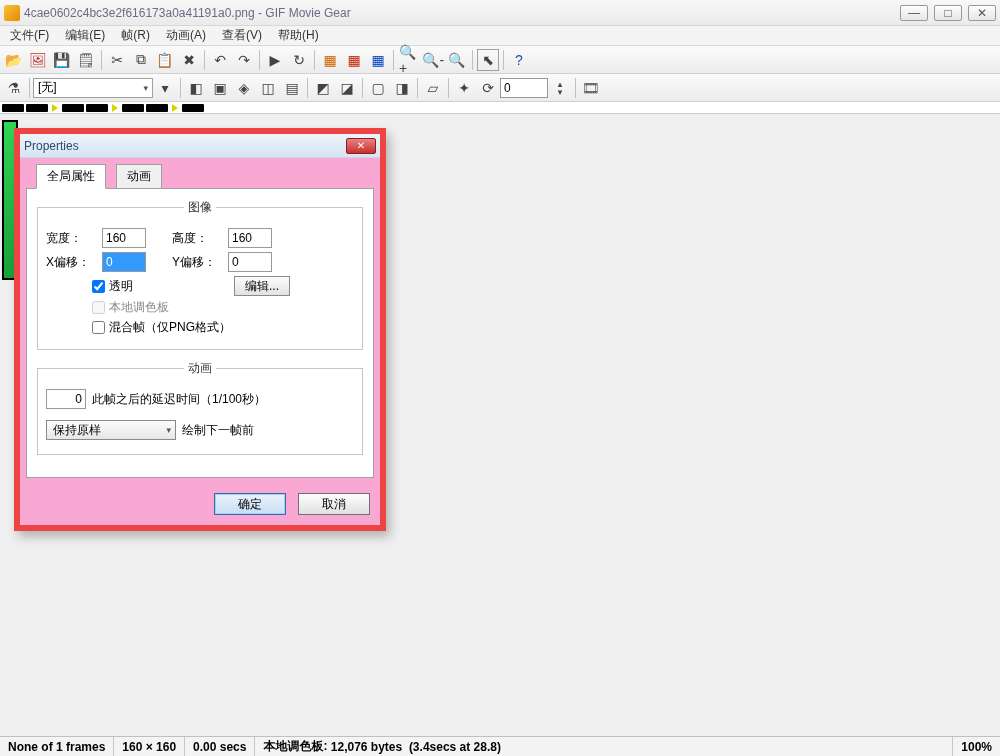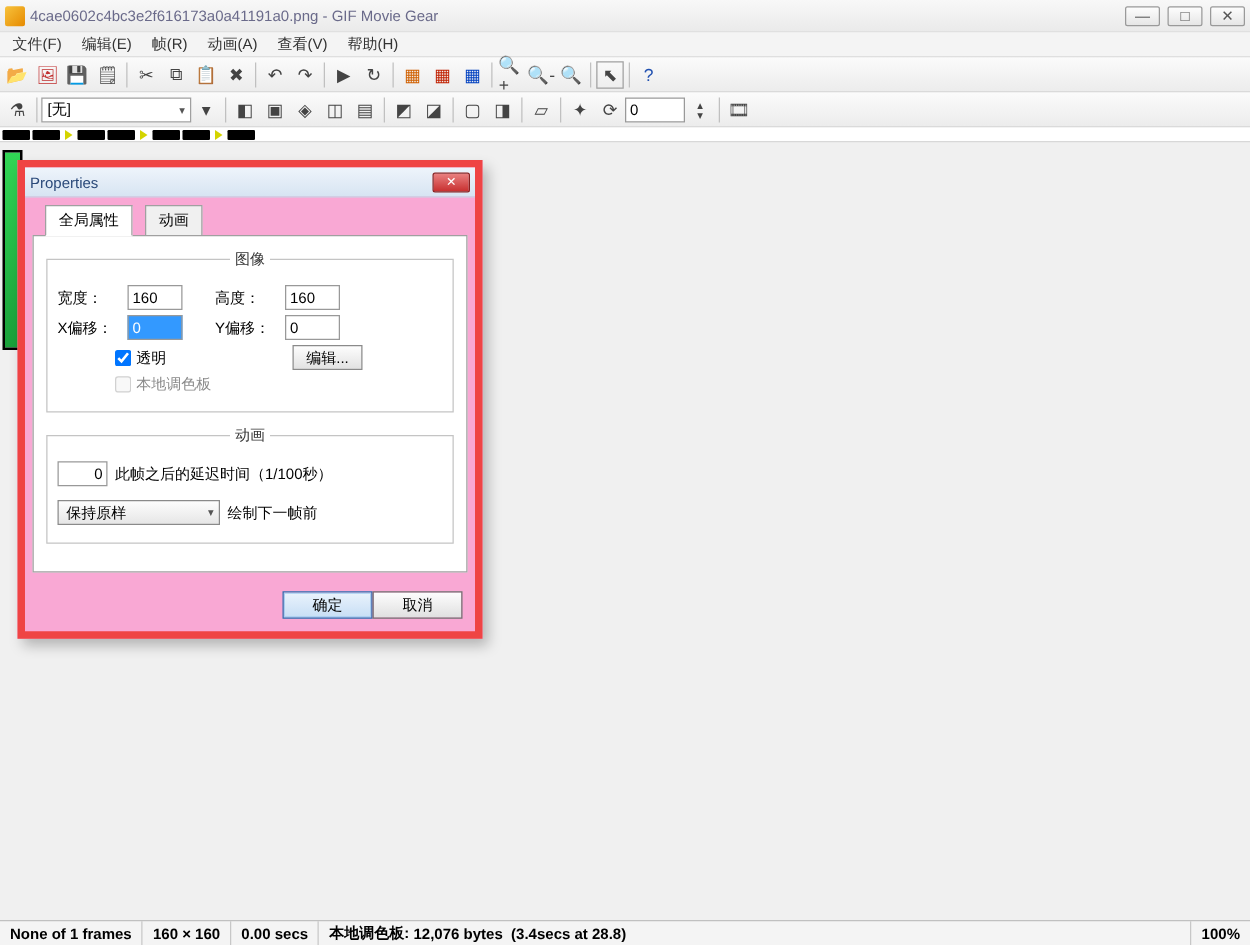--- a/index.html
+++ b/index.html
@@ -51,21 +51,21 @@
 .num-in { width:44px; height:20px; border:1px solid #999; padding:0 3px; background:#fff; }
 .num-in.selected { background:#3399ff; color:#fff; }
 .cb-row { display:flex; align-items:center; margin:3px 0; gap:4px; padding-left:46px; }
 .cb-row.dis { color:#8a8a8a; }
 .cb { width:13px; height:13px; }
 .btn-small { height:20px; padding:0 10px; border:1px solid #8a8a8a; background:linear-gradient(#fdfdfd,#e2e2e2); cursor:pointer; }
 .spacer { flex:1; }
 .delay-in { width:40px; height:20px; border:1px solid #999; text-align:right; padding:0 3px; background:#fff; }
 .combo { height:20px; border:1px solid #8a8a8a; background:linear-gradient(#fdfdfd,#e6e6e6); padding:0 18px 0 6px; position:relative; display:inline-flex; align-items:center; min-width:130px; cursor:pointer;}
 .combo::after { content:"▾"; position:absolute; right:4px; color:#555; font-size:9px; }
-.dlg-buttons { display:flex; justify-content:flex-end; gap:0; padding:8px 10px 10px; }
+.dlg-buttons { display:flex; justify-content:flex-end; gap:12px; padding:8px 10px 10px; }
 .dlg-btn { width:72px; height:22px; border:1px solid #707070; background:linear-gradient(#fdfdfd,#e0e0e0); cursor:pointer; }
 .dlg-btn.primary { border:1px solid #2f6fb0; box-shadow: inset 0 0 0 1px #a7cdef; background:linear-gradient(#eaf3fc,#c7def5); }
 
 
 .statusbar { position:absolute; left:0; right:0; bottom:0; height:20px; border-top:1px solid #c0c0c0; background:#f4f4f4; display:flex; align-items:center; font-size:12px; }
 .status-seg { padding:0 8px; height:100%; display:flex; align-items:center; border-right:1px solid #c7c7c7; white-space:nowrap;font-weight:bold;}
 .status-seg:last-child { border-right:none; }
 
 input[type=text]{ font-size:12px; }
 </style>
@@ -205,20 +205,24 @@
         <input type="checkbox" class="cb" checked="" style="">
         <span>透明</span>
         <span class="spacer"></span>
         <button class="btn-small">编辑...</button>
         <span style="width:60px;"></span>
       </div>
       <div class="cb-row dis">
         <input type="checkbox" class="cb" disabled="" style="">
         <span>本地调色板</span>
       </div>
+      <div class="cb-row">
+        <input type="checkbox" class="cb" style="">
+        <span>混合帧（仅PNG格式）</span>
+      </div>
     </fieldset>
 
     <fieldset>
       <legend>动画</legend>
       <div class="row">
         <input type="text" class="delay-in" value="0" style="">
         <span>此帧之后的延迟时间（1/100秒）</span>
       </div>
       <div class="row" style="margin-top:11px;">
         <div class="combo">

